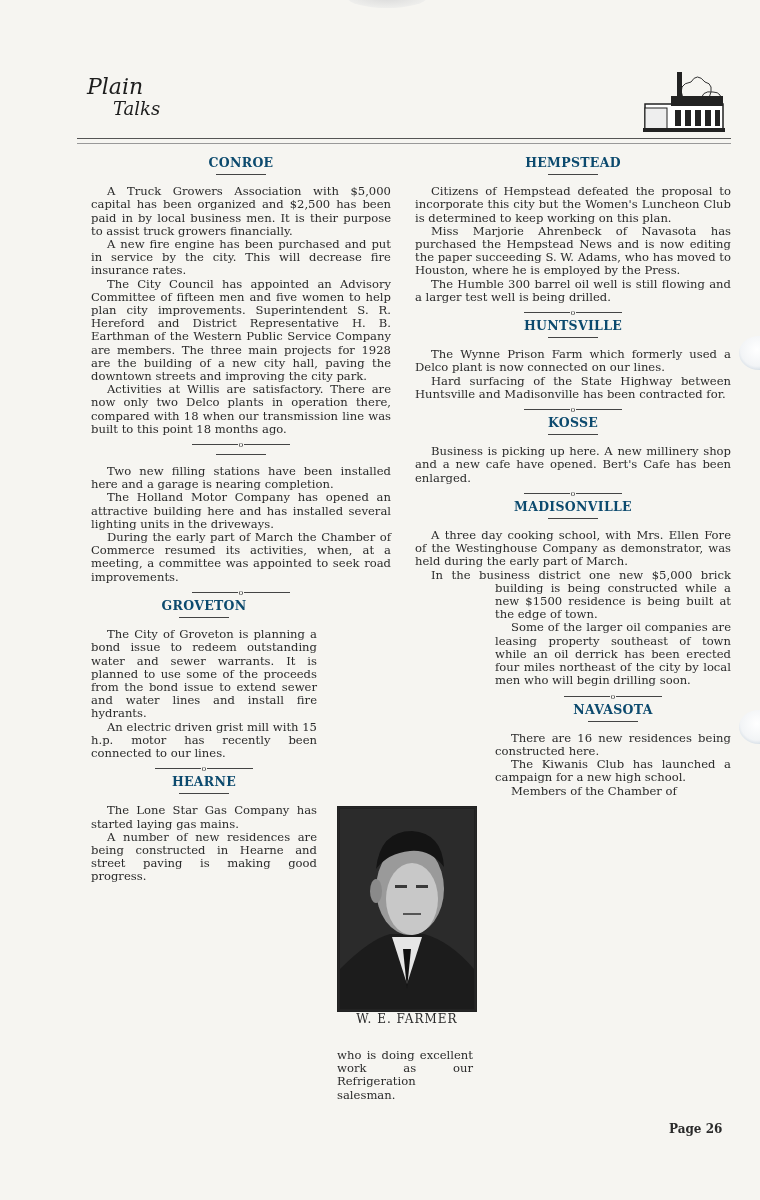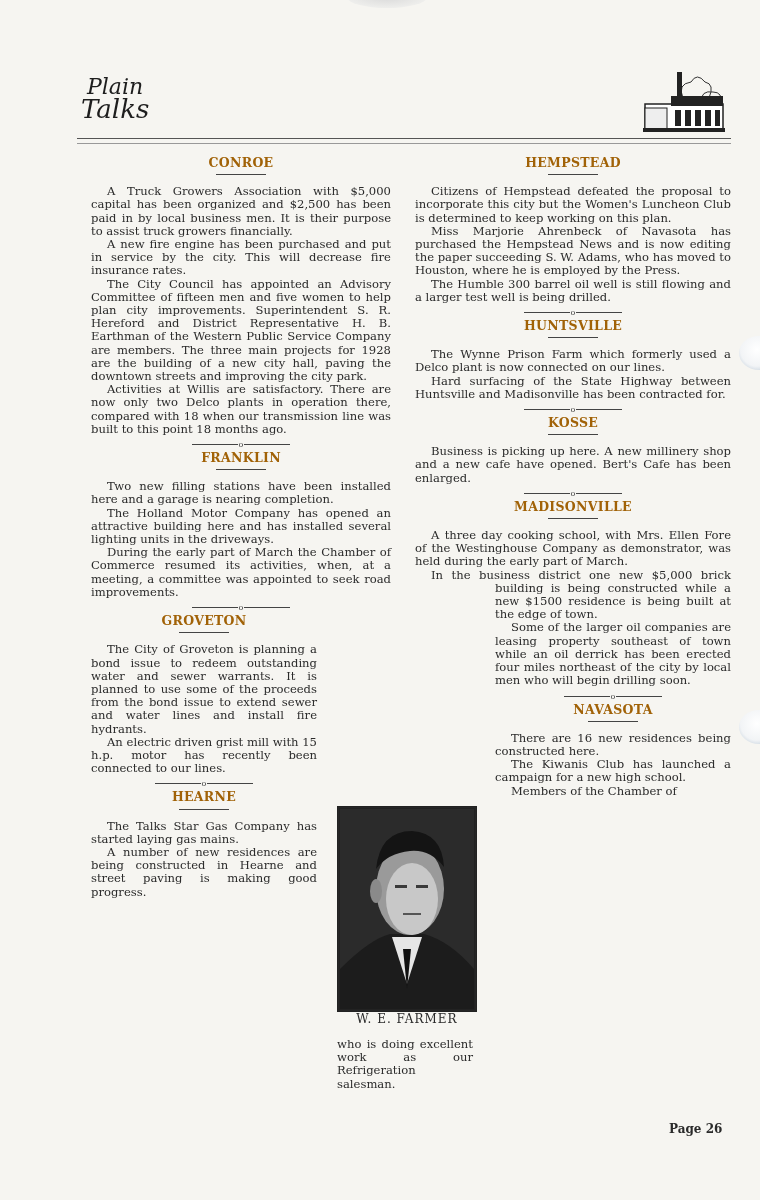--- a/index.html
+++ b/index.html
@@ -19,47 +19,47 @@
     position: absolute; left: 732px; width: 40px; height: 34px; border-radius: 50%;
     background: radial-gradient(circle at 45% 40%, #ffffff 0%, #f2f4f6 55%, #b9c8d6 85%, #4e6275 100%);
   }
   .masthead { position: absolute; left: 70px; top: 72px; width: 650px; height: 70px; }
   .logo {
     position: absolute; left: 4px; top: 4px;
     font-family: "DejaVu Serif", serif; font-style: italic;
     line-height: 22px; color: #1e1e1e;
   }
   .logo .l1 { display: block; font-size: 22px; padding-left: 6px; }
-  .logo .l2 { display: block; font-size: 26px; }
+  .logo .l2 { display: block; font-size: 18px; margin-left: 32px; }
   .plant-icon { position: absolute; right: 0; top: -4px; width: 86px; height: 66px; }
   .rule {
     position: absolute; left: 70px; top: 138px; width: 654px; height: 4px;
     border-top: 1.5px solid #555; border-bottom: 1px solid #999;
   }
   .col { position: absolute; font-size: 11.6px; line-height: 13.2px; text-align: justify; }
   .col-left { left: 84px; top: 156px; width: 300px; }
   .col-right { left: 408px; top: 156px; width: 316px; }
   .heading {
     font-weight: bold; font-size: 12.5px; text-align: center; letter-spacing: 0.3px;
-    margin: 0; color: #a16207;
+    margin: 0; color: #0c4a6e;
   }
   .heading-rule { width: 50px; height: 0; border-top: 1.5px solid #444; margin: 5px auto 10px auto; }
   .divider {
     text-align: center; font-size: 9px; line-height: 9px; color: #444; margin: 4px 0 2px 0;
   }
   .divider span.line { display: inline-block; width: 46px; border-top: 1px solid #444; vertical-align: middle; }
   .divider span.o { display: inline-block; font-size: 8px; vertical-align: middle; padding: 0 1px; }
   p.para { margin: 0; text-indent: 16px; }
   .narrow { width: 226px; }
   .photo-block { position: absolute; left: 330px; top: 806px; width: 140px; }
   .photo {
     width: 134px; height: 200px; border: 3px double #222; background: #262626; position: relative; overflow: hidden;
   }
   .caption-name { text-align: center; font-size: 12px; letter-spacing: 1px; margin-top: 0; }
-  .caption-text { font-size: 11.6px; line-height: 13.2px; text-align: justify; margin-top: 12px; width: 136px; }
+  .caption-text { font-size: 11.6px; line-height: 13.2px; text-align: justify; margin-top: 23px; width: 136px; }
   .page-num { position: absolute; left: 662px; top: 1122px; font-weight: bold; font-size: 12px; }
   .madison-indent { padding-left: 80px; }
   .navasota-wrap { padding-left: 80px; }
 </style>
 </head>
 <body>
 
 <div class="page">
   <div class="top-hole"></div>
   <div class="side-hole" style="top:336px;"></div>
@@ -91,38 +91,37 @@
     <section>
       <h3 class="heading">CONROE</h3>
       <div class="heading-rule"></div>
       <p class="para">A Truck Growers Association with $5,000 capital has been organized and $2,500 has been paid in by local business men. It is their purpose to assist truck growers financially.</p>
       <p class="para">A new fire engine has been purchased and put in service by the city. This will decrease fire insurance rates.</p>
       <p class="para">The City Council has appointed an Advisory Committee of fifteen men and five women to help plan city improvements. Superintendent S. R. Hereford and District Representative H. B. Earthman of the Western Public Service Company are members. The three main projects for 1928 are the building of a new city hall, paving the downtown streets and improving the city park.</p>
       <p class="para">Activities at Willis are satisfactory. There are now only two Delco plants in operation there, compared with 18 when our transmission line was built to this point 18 months ago.</p>
     </section>
     <div class="divider"><span class="line"></span><span class="o">o</span><span class="line"></span></div>
     <section>
-      <h3 class="heading">FRANKLIN</h3>
       <div class="heading-rule"></div>
       <p class="para">Two new filling stations have been installed here and a garage is nearing completion.</p>
       <p class="para">The Holland Motor Company has opened an attractive building here and has installed several lighting units in the driveways.</p>
       <p class="para">During the early part of March the Chamber of Commerce resumed its activities, when, at a meeting, a committee was appointed to seek road improvements.</p>
     </section>
     <div class="divider"><span class="line"></span><span class="o">o</span><span class="line"></span></div>
     <section class="narrow">
       <h3 class="heading">GROVETON</h3>
       <div class="heading-rule"></div>
       <p class="para">The City of Groveton is planning a bond issue to redeem outstanding water and sewer warrants. It is planned to use some of the proceeds from the bond issue to extend sewer and water lines and install fire hydrants.</p>
       <p class="para">An electric driven grist mill with 15 h.p. motor has recently been connected to our lines.</p>
     </section>
     <div class="divider narrow"><span class="line"></span><span class="o">o</span><span class="line"></span></div>
     <section class="narrow">
       <h3 class="heading">HEARNE</h3>
       <div class="heading-rule"></div>
-      <p class="para">The Talks Star Gas Company has started laying gas mains.</p>
+      <p class="para">The Lone Star Gas Company has started laying gas mains.</p>
       <p class="para">A number of new residences are being constructed in Hearne and street paving is making good progress.</p>
     </section>
   </div>
 
   <div class="photo-block">
     <div class="photo">
       <svg width="134" height="200" viewBox="0 0 134 200">
         <rect width="134" height="200" fill="#2b2b2b"></rect>
         <path d="M0 200 L0 160 Q30 130 50 125 L84 125 Q110 132 134 160 L134 200 Z" fill="#1c1c1c"></path>
         <path d="M52 128 L67 175 L82 128 Z" fill="#e6e6e6"></path>

